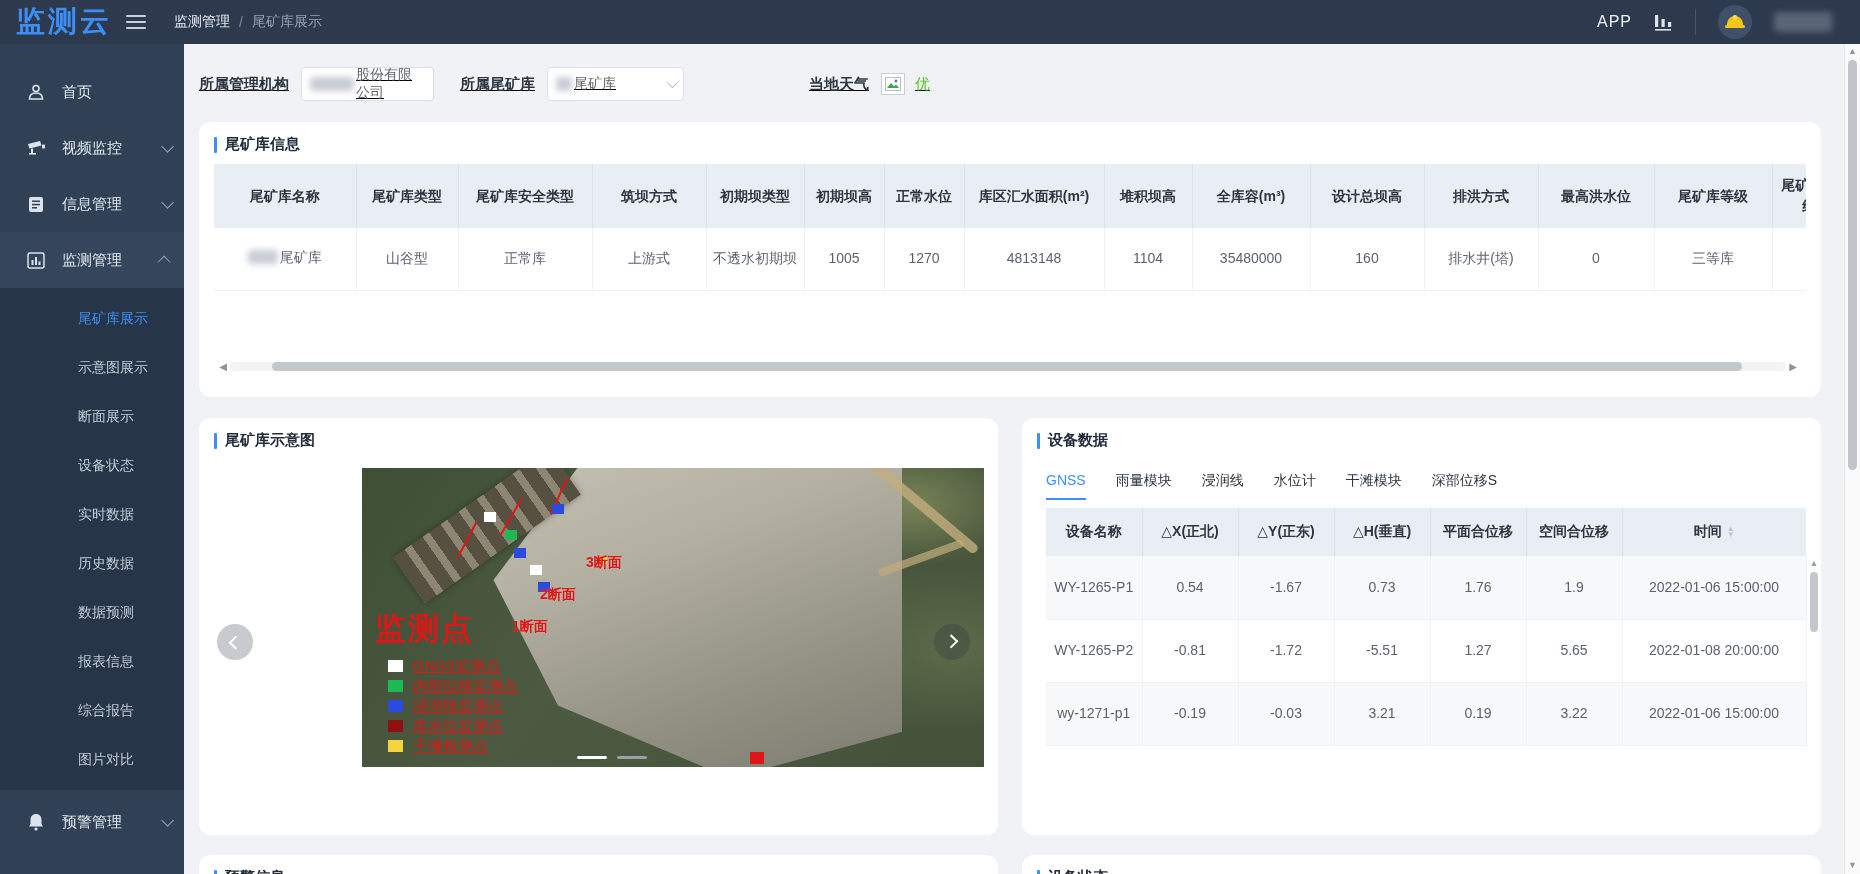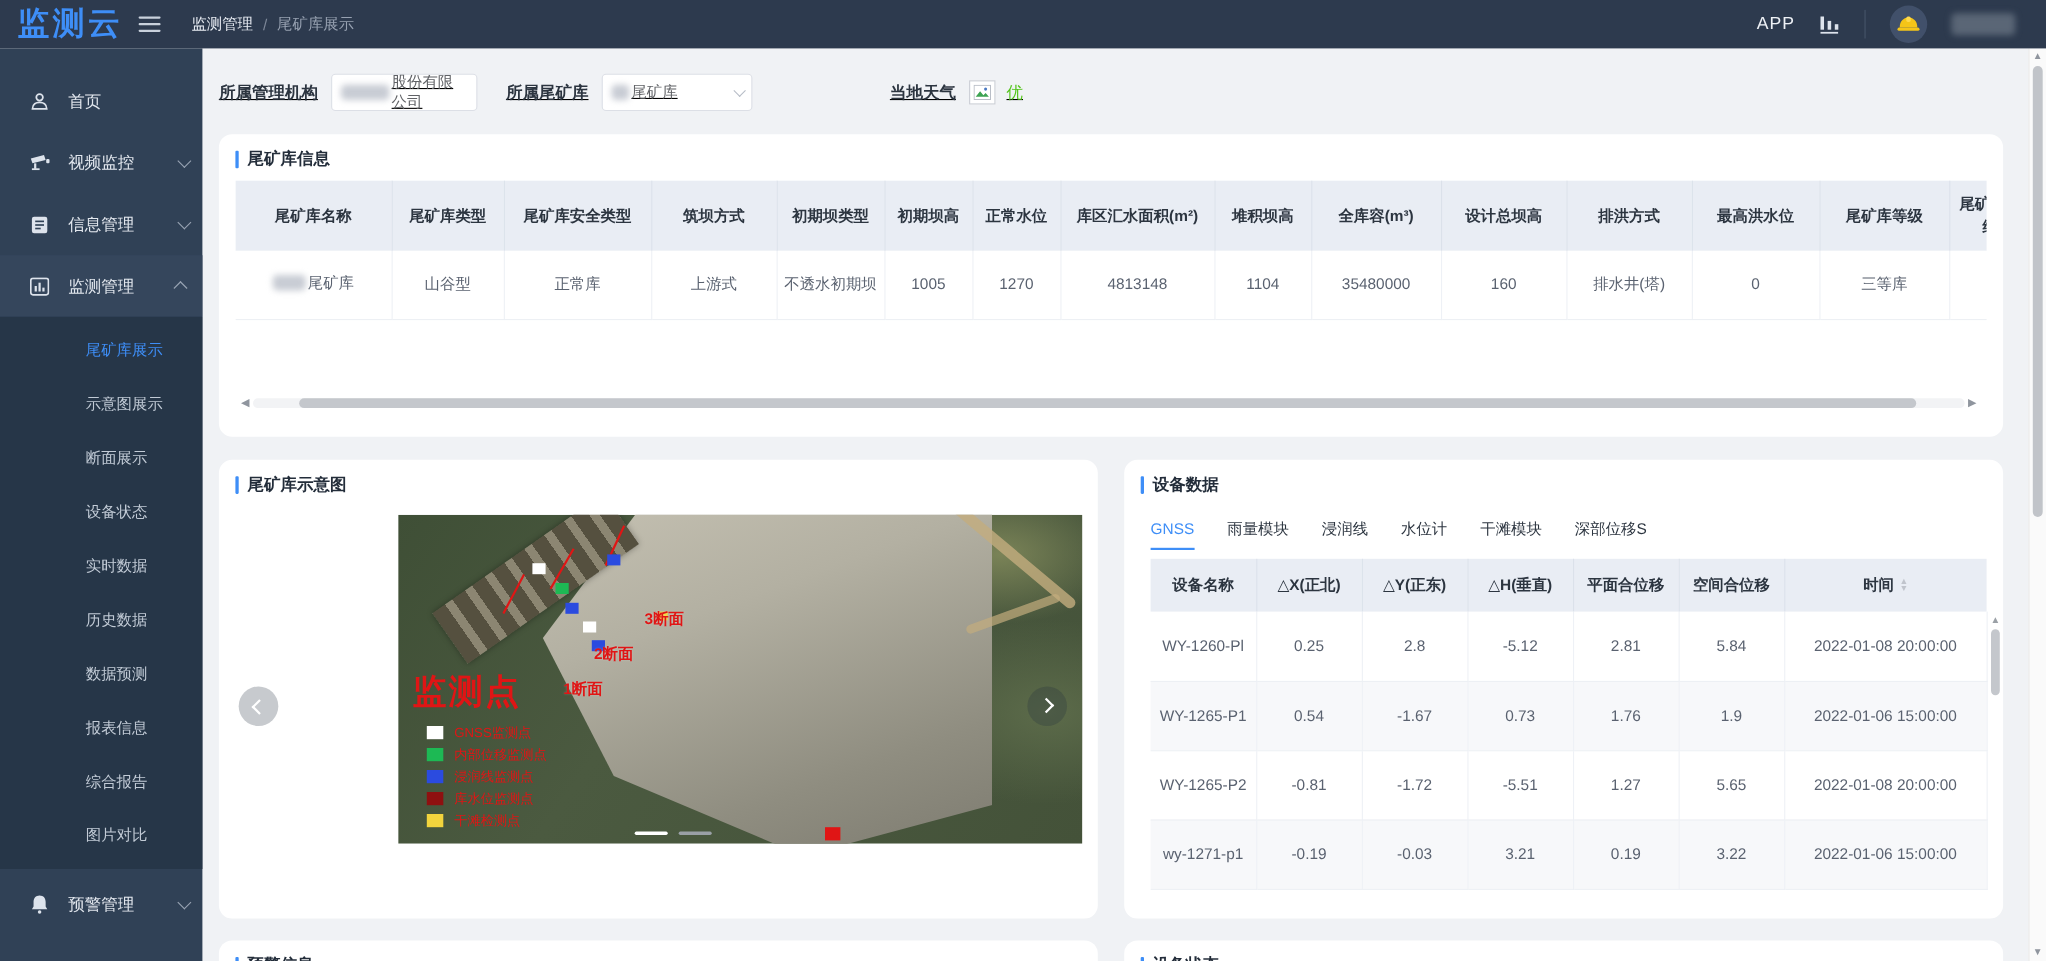--- a/index.html
+++ b/index.html
@@ -82,21 +82,21 @@
   .dam-strip { position:absolute; background:repeating-linear-gradient(90deg,#55503f 0 14px,#8c8672 14px 22px); transform:rotate(-35deg); box-shadow:0 0 6px rgba(0,0,0,.35); }
   .road { position:absolute; right:-10px; top:30px; width:150px; height:10px; background:#c3ad7e; transform:rotate(40deg); border-radius:6px; opacity:.8; }
   .road2 { position:absolute; right:18px; top:86px; width:90px; height:8px; background:#c3ad7e; transform:rotate(-20deg); border-radius:6px; opacity:.7; }
   .mk { position:absolute; width:12px; height:10px; }
   .redline { position:absolute; background:#e01515; }
   .sec-label { position:absolute; color:#e01515; font-size:14px; font-weight:700; text-shadow:0 0 2px rgba(255,255,255,.25); }
   .overlay-title { position:absolute; left:13px; top:140px; font-size:31px; font-weight:700; color:#e01515; letter-spacing:2px; }
   .legend { position:absolute; left:26px; top:188px; }
   .legend-row { display:flex; align-items:center; height:20px; }
   .legend-row .sq { width:15px; height:12px; margin-right:10px; flex:none; }
-  .legend-row .lbl { font-size:12px; color:#e01515; white-space:nowrap; }
+  .legend-row .lbl { font-size:15px; color:#e01515; white-space:nowrap;text-decoration:underline; }
   .notes { position:absolute; left:100px; top:188px; }
   .note-line { font-size:12px; color:#d43c30; line-height:18px; white-space:nowrap; }
   .indicators { position:absolute; left:215px; bottom:8px; display:flex; gap:10px; }
   .ind { width:30px; height:3px; border-radius:2px; }
   .ind.on { background:#ffffff; } .ind.off { background:#9aa0a6; }
   .red-dot { position:absolute; left:388px; bottom:3px; width:14px; height:12px; background:#e01515; }
   .car-btn { position:absolute; top:160px; width:36px; height:36px; border-radius:50%; background:rgba(31,45,61,.25); display:flex; align-items:center; justify-content:center; cursor:pointer; }
   .car-btn.prev { left:18px; } .car-btn.next { right:28px; }
   .car-btn i { width:10px; height:10px; border-left:2px solid #fff; border-bottom:2px solid #fff; display:block; }
   .car-btn.prev i { transform:rotate(45deg) translateX(1px); }
@@ -441,29 +441,20 @@
           <th>△X(正北)</th>
           <th>△Y(正东)</th>
           <th>△H(垂直)</th>
           <th>平面合位移</th>
           <th>空间合位移</th>
           <th><span>时间</span><span class="sort-ico">
                   <b>▲</b>
                   <b>▼</b>
                 </span></th>
         </tr>
-        <tr>
-          <td>WY-1260-Pl</td>
-              <td>0.25</td>
-              <td>2.8</td>
-              <td>-5.12</td>
-              <td>2.81</td>
-              <td>5.84</td>
-              <td>2022-01-08 20:00:00</td>
-        </tr>
         <tr class="stripe">
           <td>WY-1265-P1</td>
               <td>0.54</td>
               <td>-1.67</td>
               <td>0.73</td>
               <td>1.76</td>
               <td>1.9</td>
               <td>2022-01-06 15:00:00</td>
         </tr>
         <tr>

